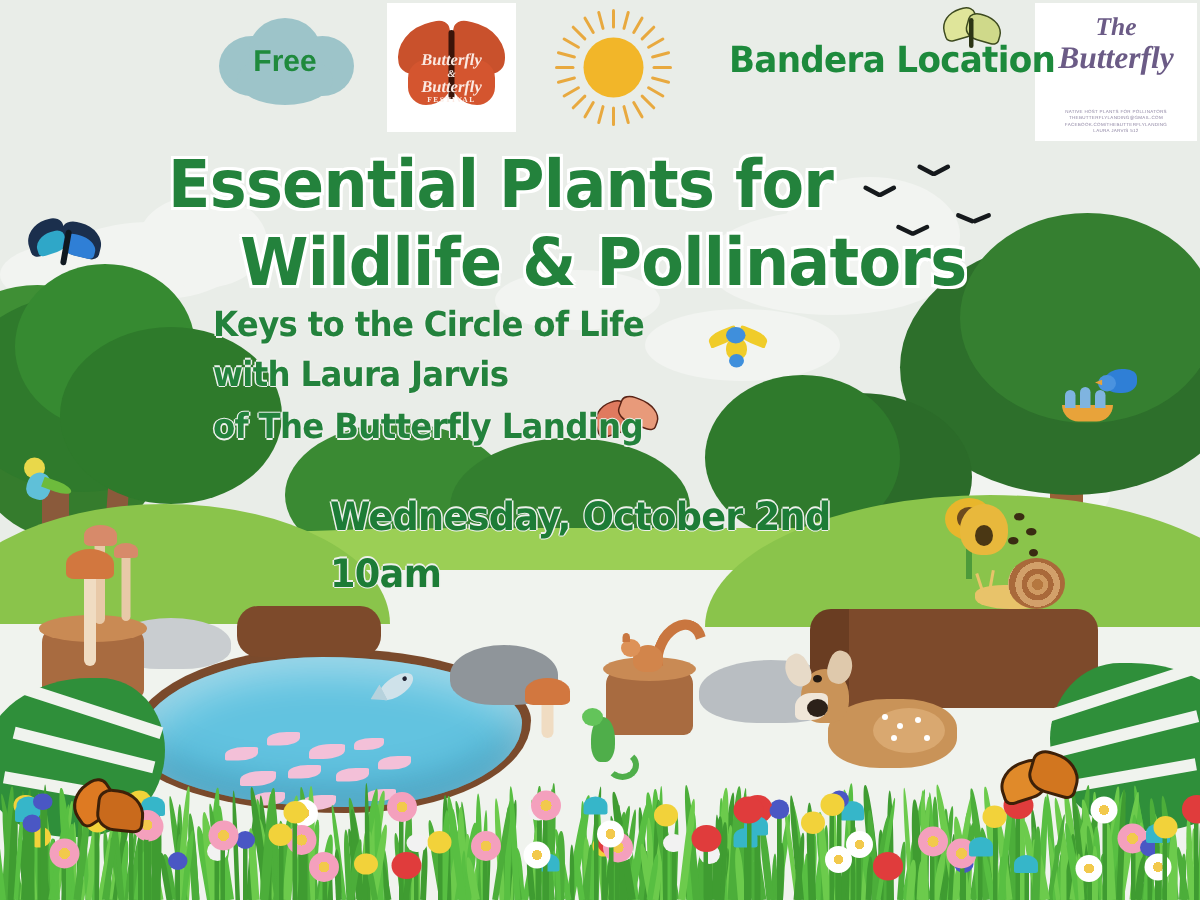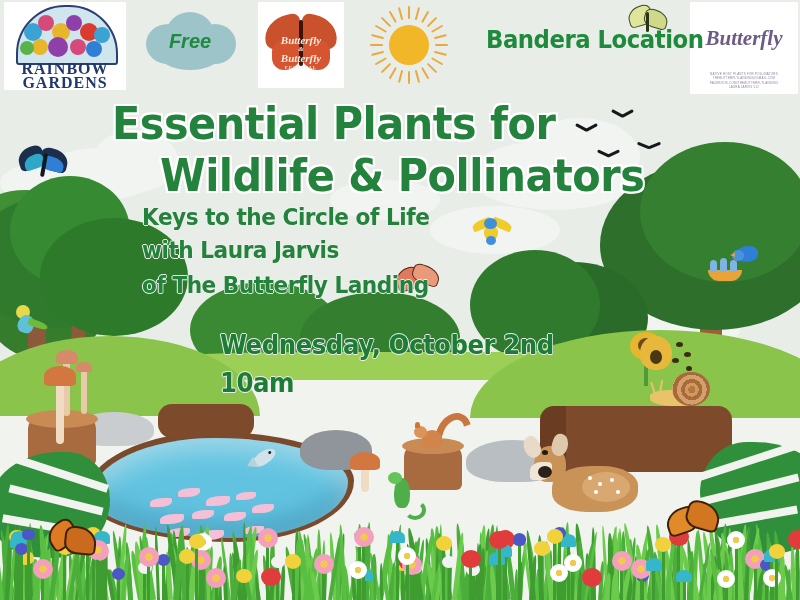--- a/index.html
+++ b/index.html
@@ -66,21 +66,21 @@
     font-size:24px;color:#1d8a3c;font-weight:bold;
     transform:scaleX(.95);transform-origin:left center;
   }
 
   
   #free-cloud{
     position:absolute;left:140px;top:8px;width:100px;height:66px;
     display:flex;align-items:center;justify-content:center;
   }
   #free-cloud .puff{position:absolute;background:#9dc4c9;border-radius:50%;}
-  #free-label{position:relative;z-index:3;color:#1f8a3d;font-weight:bold;font-size:20px;font-style:italic;}
+  #free-label{position:relative;z-index:3;color:#1f8a3d;font-weight:bold;font-size:20px;}
 
   #rainbow-logo{
     position:absolute;left:4px;top:2px;width:122px;height:88px;
     background:#ffffff;
   }
   #rg-arch{
     position:absolute;left:12px;top:3px;width:98px;height:56px;
     background:#cfe6ef;border:2px solid #2b3f72;
     border-radius:49px 49px 3px 3px;overflow:hidden;
   }
@@ -951,37 +951,20 @@
 
   <div style="position:absolute;left:48px;top:518px;width:48px;height:42px;transform:rotate(-10deg)">
     <div style="position:absolute;left:0px;top:2px;width:26px;height:22px;background:#de7a22;border-radius:60% 30% 40% 20%;transform:rotate(-24deg);border:2px solid #3d2008;"></div>
     <div style="position:absolute;left:16px;top:10px;width:28px;height:24px;background:#c96a1c;border-radius:30% 60% 20% 40%;transform:rotate(16deg);border:2px solid #3d2008;"></div>
   </div>
   <div style="position:absolute;left:666px;top:500px;width:52px;height:44px;">
     <div style="position:absolute;left:0px;top:8px;width:28px;height:22px;background:#e08a2a;border-radius:60% 30% 40% 20%;transform:rotate(-18deg);border:2px solid #3d2008;"></div>
     <div style="position:absolute;left:20px;top:2px;width:30px;height:24px;background:#d2761f;border-radius:30% 60% 20% 40%;transform:rotate(16deg);border:2px solid #3d2008;"></div>
   </div>
 
-  <div id="rainbow-logo">
-    <div id="rg-arch">
-      <div class="petal" style="left:6px;top:16px;width:18px;height:18px;background:#3aa3d4;"></div>
-      <div class="petal" style="left:20px;top:8px;width:16px;height:16px;background:#d64a7a;"></div>
-      <div class="petal" style="left:34px;top:16px;width:18px;height:18px;background:#e8b62c;"></div>
-      <div class="petal" style="left:48px;top:8px;width:16px;height:16px;background:#8e3fa8;"></div>
-      <div class="petal" style="left:62px;top:16px;width:18px;height:18px;background:#d93c2f;"></div>
-      <div class="petal" style="left:76px;top:20px;width:16px;height:16px;background:#3aa3d4;"></div>
-      <div class="petal" style="left:14px;top:32px;width:16px;height:16px;background:#e8b62c;"></div>
-      <div class="petal" style="left:30px;top:30px;width:20px;height:20px;background:#8e3fa8;"></div>
-      <div class="petal" style="left:52px;top:32px;width:16px;height:16px;background:#d64a7a;"></div>
-      <div class="petal" style="left:68px;top:34px;width:16px;height:16px;background:#2f7fd6;"></div>
-      <div class="petal" style="left:2px;top:34px;width:14px;height:14px;background:#5ab24a;"></div>
-    </div>
-    <div class="rg-word" style="top:58px;font-size:16px;">RAINBOW</div>
-    <div class="rg-word" style="top:72px;font-size:16px;">GARDENS</div>
-  </div>
 
   <div id="free-cloud">
     <div class="puff" style="left:6px;top:16px;width:44px;height:40px;"></div>
     <div class="puff" style="left:26px;top:4px;width:48px;height:44px;"></div>
     <div class="puff" style="left:54px;top:16px;width:42px;height:40px;"></div>
     <div class="puff" style="left:18px;top:28px;width:64px;height:34px;"></div>
     <div id="free-label">Free</div>
   </div>
 
   <div id="bpf-logo">
@@ -990,20 +973,21 @@
     <div class="bpf-wing" style="left:14px;top:38px;width:30px;height:30px;border-radius:40% 30% 60% 40%;background:#d4552f;"></div>
     <div class="bpf-wing" style="left:42px;top:38px;width:30px;height:30px;border-radius:30% 40% 40% 60%;background:#d4552f;"></div>
     <div style="position:absolute;left:41px;top:18px;width:4px;height:46px;background:#3b1409;border-radius:2px;"></div>
     <div class="bpf-text" style="top:32px;font-size:11px;color:#fbe9e2;">Butterfly</div>
     <div class="bpf-text" style="top:43px;font-size:7px;color:#fbe9e2;">&amp;</div>
     <div class="bpf-text" style="top:50px;font-size:11px;color:#fbe9e2;">Butterfly</div>
     <div class="bpf-text" style="top:63px;font-size:5px;letter-spacing:1px;color:#fbe9e2;font-style:normal;">FESTIVAL</div>
   </div>
 
   <div id="tbl-logo">
+    <div class="tbl-word" style="top:6px;font-size:17px;">The</div>
     <div class="tbl-word" style="top:24px;font-size:21px;">Butterfly</div>
     <div class="tbl-fine" style="top:70px;white-space:pre-line;">NATIVE HOST PLANTS FOR POLLINATORS
 THEBUTTERFLYLANDING@GMAIL.COM
 FACEBOOK.COM/THEBUTTERFLYLANDING
 LAURA JARVIS 512</div>
   </div>
 
   <div id="bandera" class="hdg" style="left:486px;top:26px;">Bandera Location</div>
 
   <div id="title1" class="hdg" style="left:112px;top:100px;">Essential Plants for</div>

